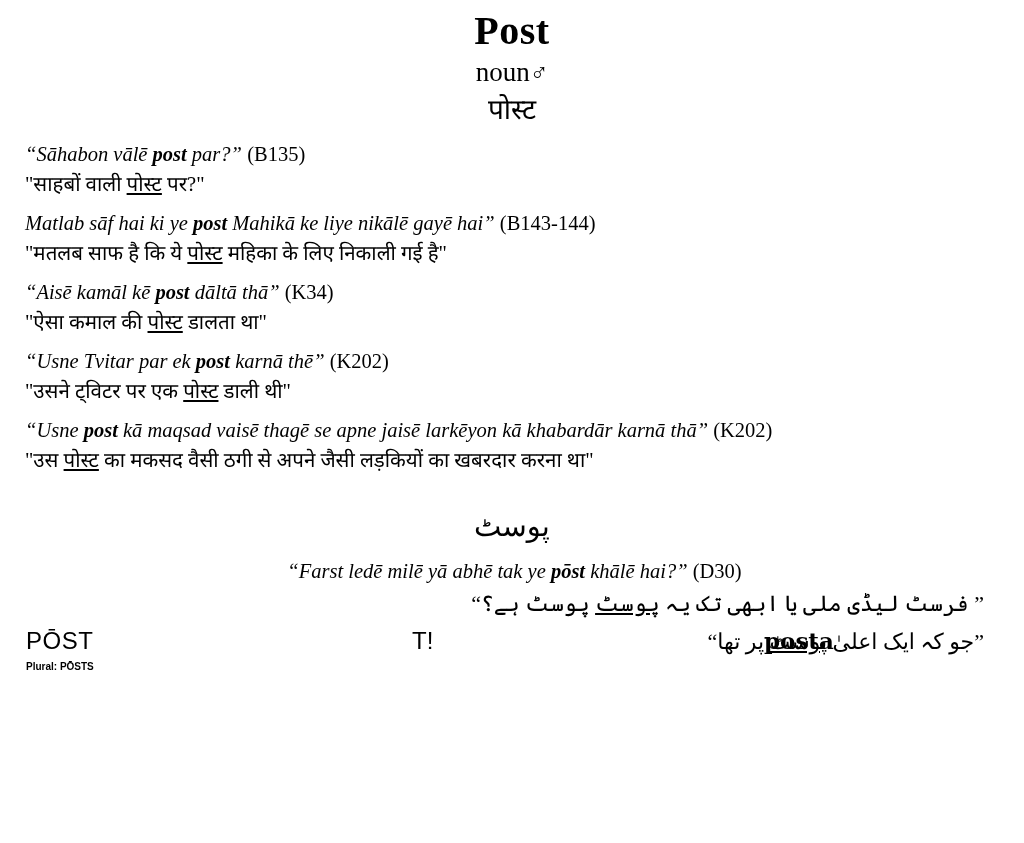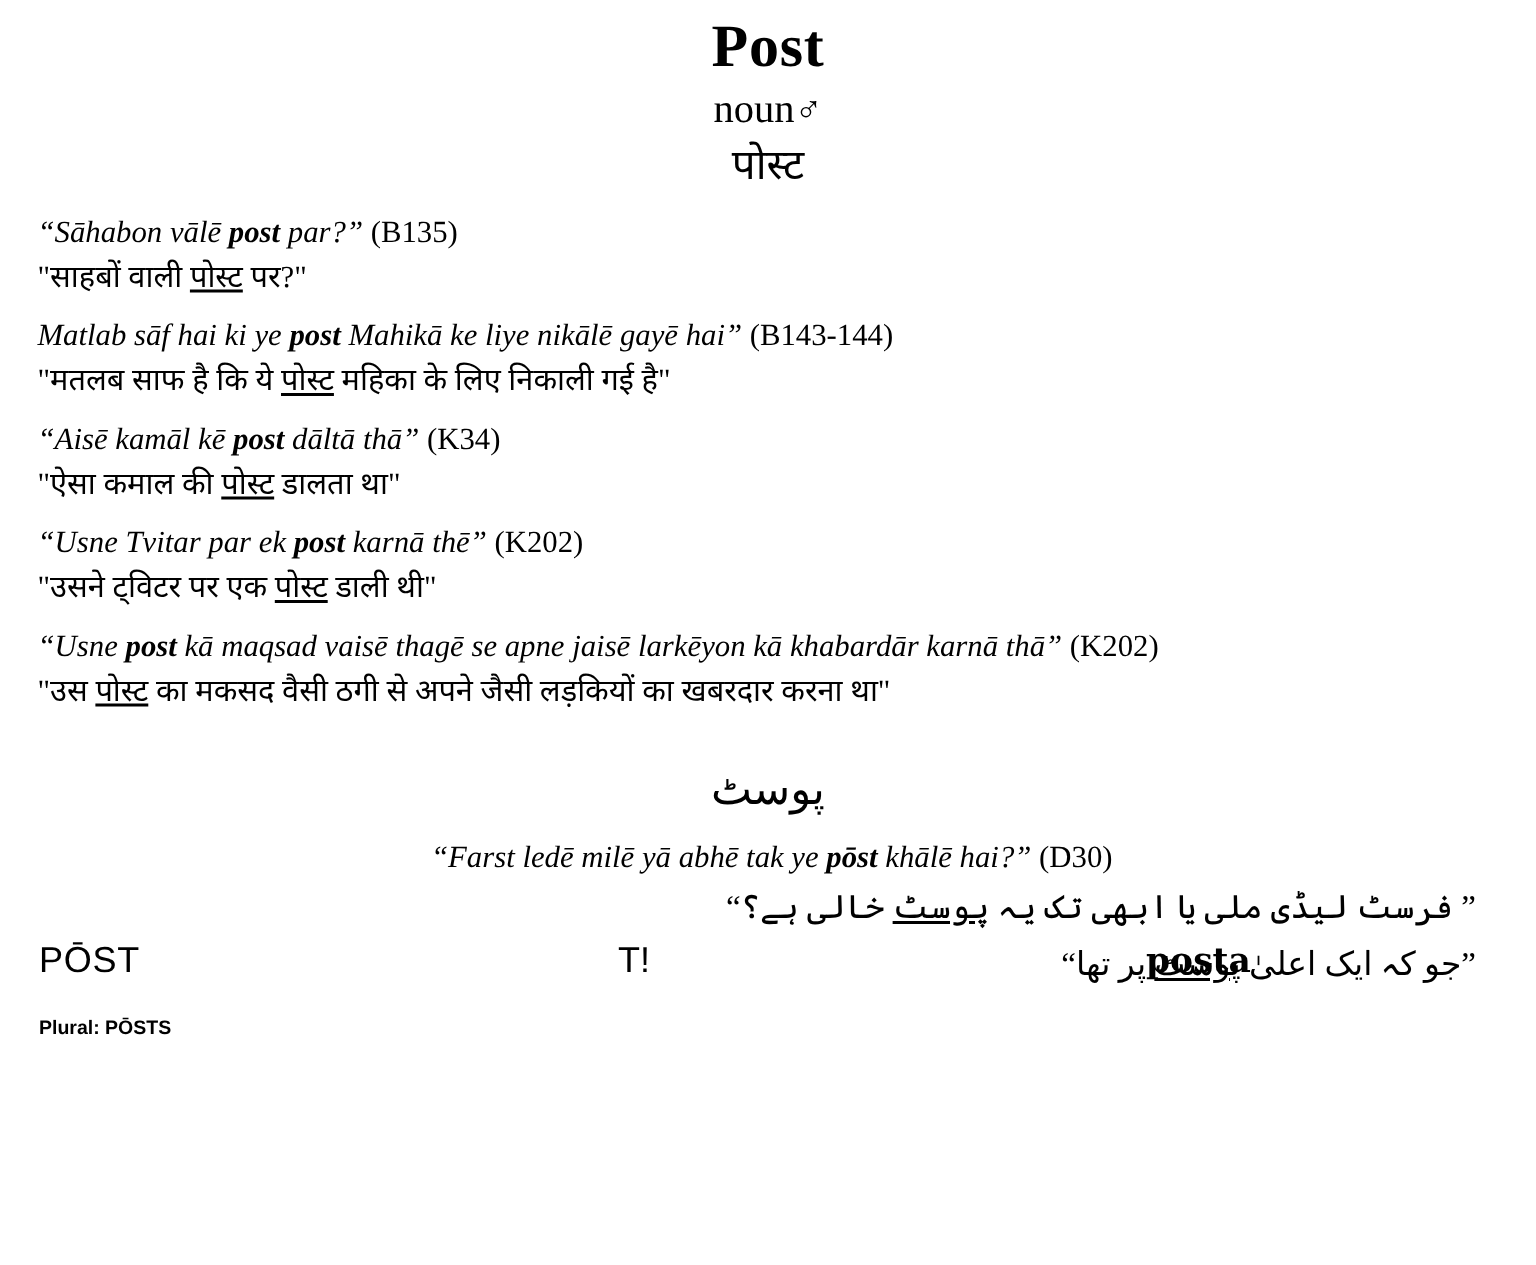--- a/index.html
+++ b/index.html
@@ -123,23 +123,23 @@
   }
   .footer-main {
     font-family: "Liberation Sans", sans-serif;
     font-size: 24px;
     line-height: 28px;
     letter-spacing: 0.5px;
   }
   .footer-plural {
     font-family: "Liberation Sans", sans-serif;
     font-weight: bold;
-    font-size: 13px;
+    font-size: 10px;
     line-height: 18px;
-    margin-top: 21px;
+    margin-top: 3px;
   }
   .footer-center {
     position: absolute;
     left: 412px;
     top: 0;
     font-family: "Liberation Sans", sans-serif;
     font-size: 24px;
     line-height: 28px;
   }
   .footer-right {
@@ -193,21 +193,21 @@
     </div>
 
   </div>
 
   <div class="urdu-head">پوسٹ</div>
 
   <div class="entries">
 
     <div class="entry entry-urdu">
       <div class="translit"><span>“Farst ledē milē yā abhē tak ye </span><b>pōst</b><span> khālē hai?”</span> <span class="cite">(D30)</span></div>
-      <div class="urdu-line"><span>” فرسٹ لیڈی ملی یا ابھی تک یہ </span><u>پوسٹ</u><span> خالی ہے؟“</span></div>
+      <div class="urdu-line"><span>” فرسٹ لیڈی ملی یا ابھی تک یہ </span><u>پوسٹ</u><span> پوسٹ ہے؟“</span></div>
     </div>
 
     <div class="entry entry-urdu">
       <div class="urdu-line"><span>”جو کہ ایک اعلیٰ </span><u>پوسٹ</u><span> پر تھا“</span></div>
     </div>
 
   </div>
 
   <div class="footer">
     <div class="footer-left">

